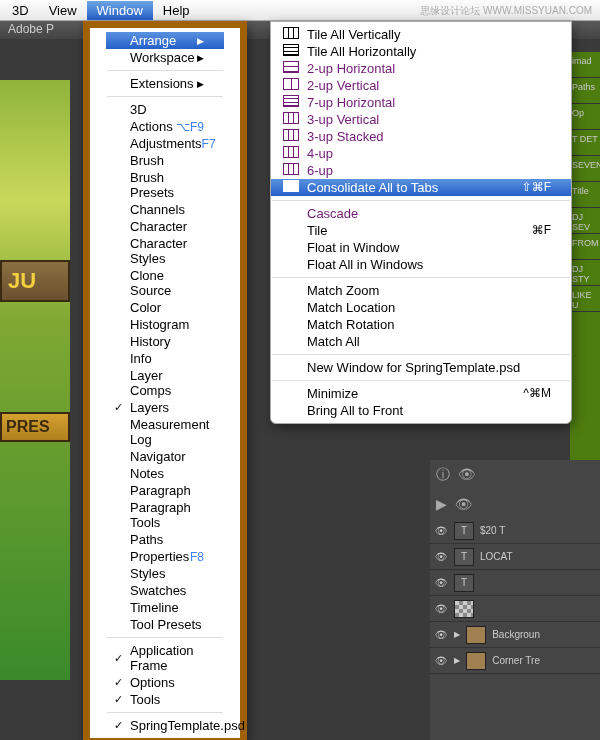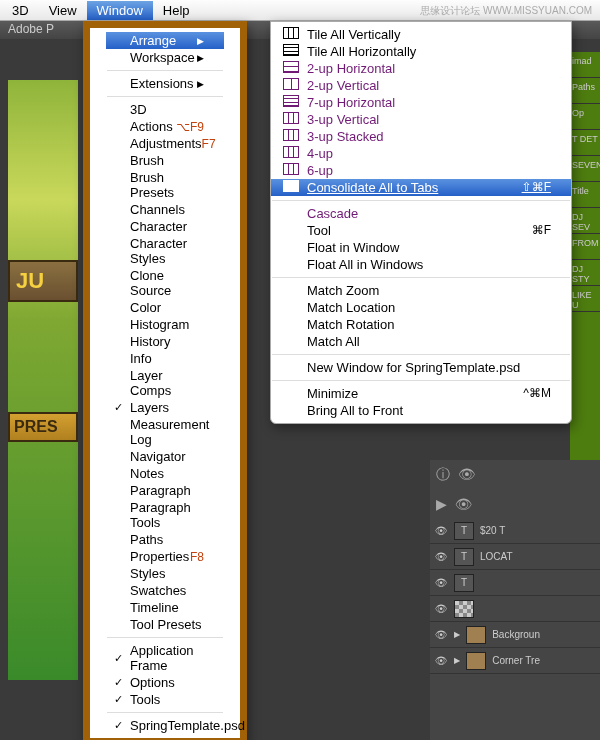--- a/index.html
+++ b/index.html
@@ -4,36 +4,36 @@
 <style>
 * { margin: 0; padding: 0; box-sizing: border-box; font-family: "Lucida Grande", "Helvetica Neue", Arial, sans-serif; }
 body { width: 600px; height: 740px; background: #3a3a3a; overflow: hidden; position: relative; }
 
 .menubar { height: 21px; background: linear-gradient(#fdfdfd, #e8e8e8); display: flex; align-items: center; padding-left: 2px; font-size: 13px; border-bottom: 1px solid #aaa; }
 .menubar span { padding: 2px 10px; }
 .menubar .active { background: linear-gradient(#6da4e3, #2560c8); color: #fff; }
 
 .appbar { height: 18px; background: linear-gradient(#5a5a5a, #444); color: #ccc; font-size: 12px; padding: 1px 8px; }
 
-.canvas-bg { position: absolute; top: 80px; left: 8px; width: 70px; height: 600px; background: linear-gradient(180deg, #8fb43a 0%, #c9d85b 20%, #7fa832 40%, #3a8a2a 100%); }
+.canvas-bg { position: absolute; top: 80px; left: 0; width: 70px; height: 600px; background: linear-gradient(180deg, #8fb43a 0%, #c9d85b 20%, #7fa832 40%, #3a8a2a 100%); }
 .canvas-bg .sign1 { background: linear-gradient(#8a7040, #6a5030); color: #f5d040; font-weight: bold; font-size: 22px; padding: 6px; margin-top: 180px; border: 2px solid #3a2a10; }
 .canvas-bg .sign2 { background: linear-gradient(#d4a030, #b08020); color: #3a2a10; font-weight: bold; font-size: 16px; padding: 4px; margin-top: 110px; border: 2px solid #3a2a10; }
 
 .window-menu { position: absolute; top: 21px; left: 83px; width: 164px; background: #fff; border: 7px solid #a16207; box-shadow: 2px 4px 12px rgba(0,0,0,0.4); border-radius: 0 0 6px 6px; padding: 4px 16px; font-size: 13px; }
 .window-menu .item { padding: 1px 20px 1px 24px; display: flex; justify-content: space-between; align-items: center; position: relative; }
 .window-menu .item.hl { background: linear-gradient(#5a92e0, #2560c8); color: #fff; }
 .window-menu .sep { height: 1px; background: #ddd; margin: 4px 1px; }
 .window-menu .check::before { content: "✓"; position: absolute; left: 8px; font-size: 11px; }
 .window-menu .arrow::after { content: "▶"; font-size: 9px; margin-left: auto; }
-.window-menu .sc { color: #c2410c; font-size: 12px; }
+.window-menu .sc { color: #3b82f6; font-size: 12px; }
 
 .arrange-menu { position: absolute; top: 21px; left: 270px; width: 302px; background: #fff; border: 1px solid #aaa; box-shadow: 2px 4px 12px rgba(0,0,0,0.4); border-radius: 0 0 6px 6px; padding: 4px 0; font-size: 13px; }
 .arrange-menu .item { padding: 1px 20px 1px 36px; display: flex; justify-content: space-between; position: relative; color: #000; }
 .arrange-menu .item.dis { color: #701a75; }
-.arrange-menu .item.hl { background: linear-gradient(#5a92e0, #2560c8); color: #fff; text-decoration: underline; }
+.arrange-menu .item.hl { background: linear-gradient(#5a92e0, #2560c8); color: #fff; }
 .arrange-menu .sep { height: 1px; background: #ddd; margin: 4px 1px; }
 .arrange-menu .ico { position: absolute; left: 12px; width: 16px; height: 12px; border: 1px solid currentColor; font-size: 8px; display: flex; }
 .arrange-menu .ico span { border-right: 1px solid currentColor; flex: 1; }
 .arrange-menu .ico span:last-child { border: none; }
 .arrange-menu .ico.h span { border-right: none; border-bottom: 1px solid currentColor; }
 .arrange-menu .ico.h { flex-direction: column; }
 .arrange-menu .ico.solid { background: currentColor; }
 .arrange-menu .sc { font-size: 12px; }
 
 .right-panel { position: absolute; top: 52px; right: 0; width: 30px; height: 700px; background: #4d7c0f; color: #ccc; font-size: 9px; }
@@ -308,21 +308,21 @@
         <span></span>
       </span>
       <span>Consolidate All to Tabs</span>
       <span class="sc">⇧⌘F</span>
     </div>
     <div class="sep"></div>
     <div class="item dis">
       <span>Cascade</span>
     </div>
     <div class="item">
-      <span>Tool</span>
+      <span>Tile</span>
       <span class="sc">⌘F</span>
     </div>
     <div class="item">
       <span>Float in Window</span>
     </div>
     <div class="item">
       <span>Float All in Windows</span>
     </div>
     <div class="sep"></div>
     <div class="item">

